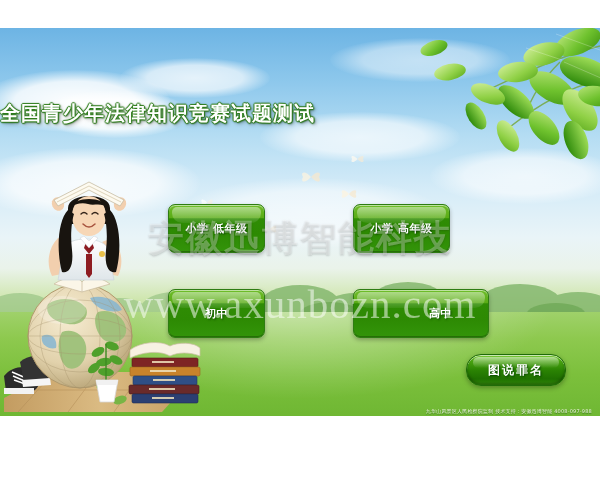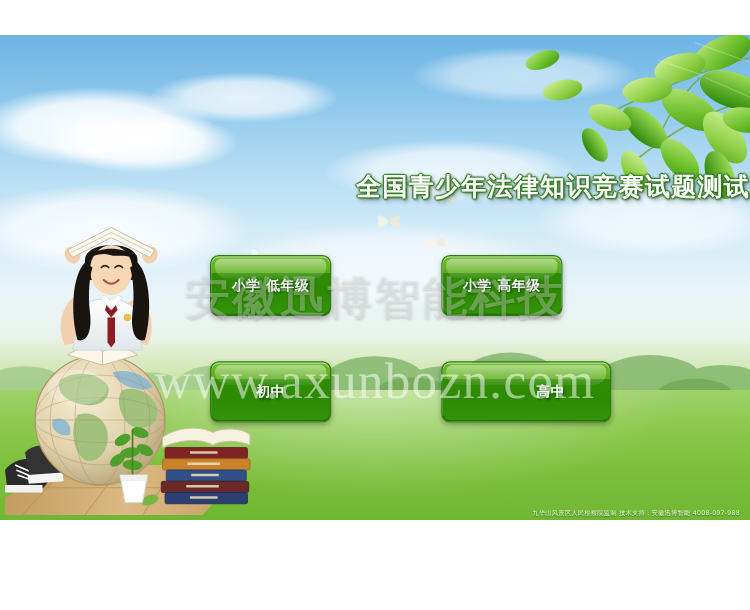--- a/index.html
+++ b/index.html
@@ -95,36 +95,35 @@
 
   
   .flyer { position: absolute; pointer-events: none; opacity: .75; }
 
   
   #title {
     position: absolute;
     left: 0;
     top: 72px;
     width: 600px;
-    text-align: right;
+    text-align: left;
     font-family: "DejaVu Sans", "Liberation Sans", sans-serif;
     font-size: 20px;
     font-weight: bold;
     letter-spacing: 1px;
     color: #ffffff;
     text-shadow:
        0 0 1px #2e7d1a,
        1px 0 1px #2e7d1a,
       -1px 0 1px #2e7d1a,
        0 1px 1px #2e7d1a,
        0 -1px 1px #2e7d1a,
        1px 1px 2px rgba(20,70,10,.85),
        2px 2px 4px rgba(0,0,0,.35);
     white-space: nowrap;
-    margin-top: 36px;
   }
 
   
   #grade-buttons {
     position: absolute;
     left: 168px;
     top: 176px;
     width: 280px;
     height: 132px;
   }
@@ -531,20 +530,23 @@
       <div class="grade-btn" id="btn-junior">
         <span class="grade-label">初中</span>
       </div>
 
       <div class="grade-btn" id="btn-senior">
         <span class="grade-label">高中</span>
       </div>
 
     </div>
 
+    <div id="crime-gallery-button">
+      <span id="crime-gallery-label">图说罪名</span>
+    </div>
 
     <div id="footer-credit">九华山风景区人民检察院监制  技术支持：安徽迅博智能  4008-097-988</div>
 
     <div id="watermark">
       <div id="watermark-brand">安徽迅博智能科技</div>
       <div id="watermark-url">www.axunbozn.com</div>
     </div>
 
   </div>
 </div>

